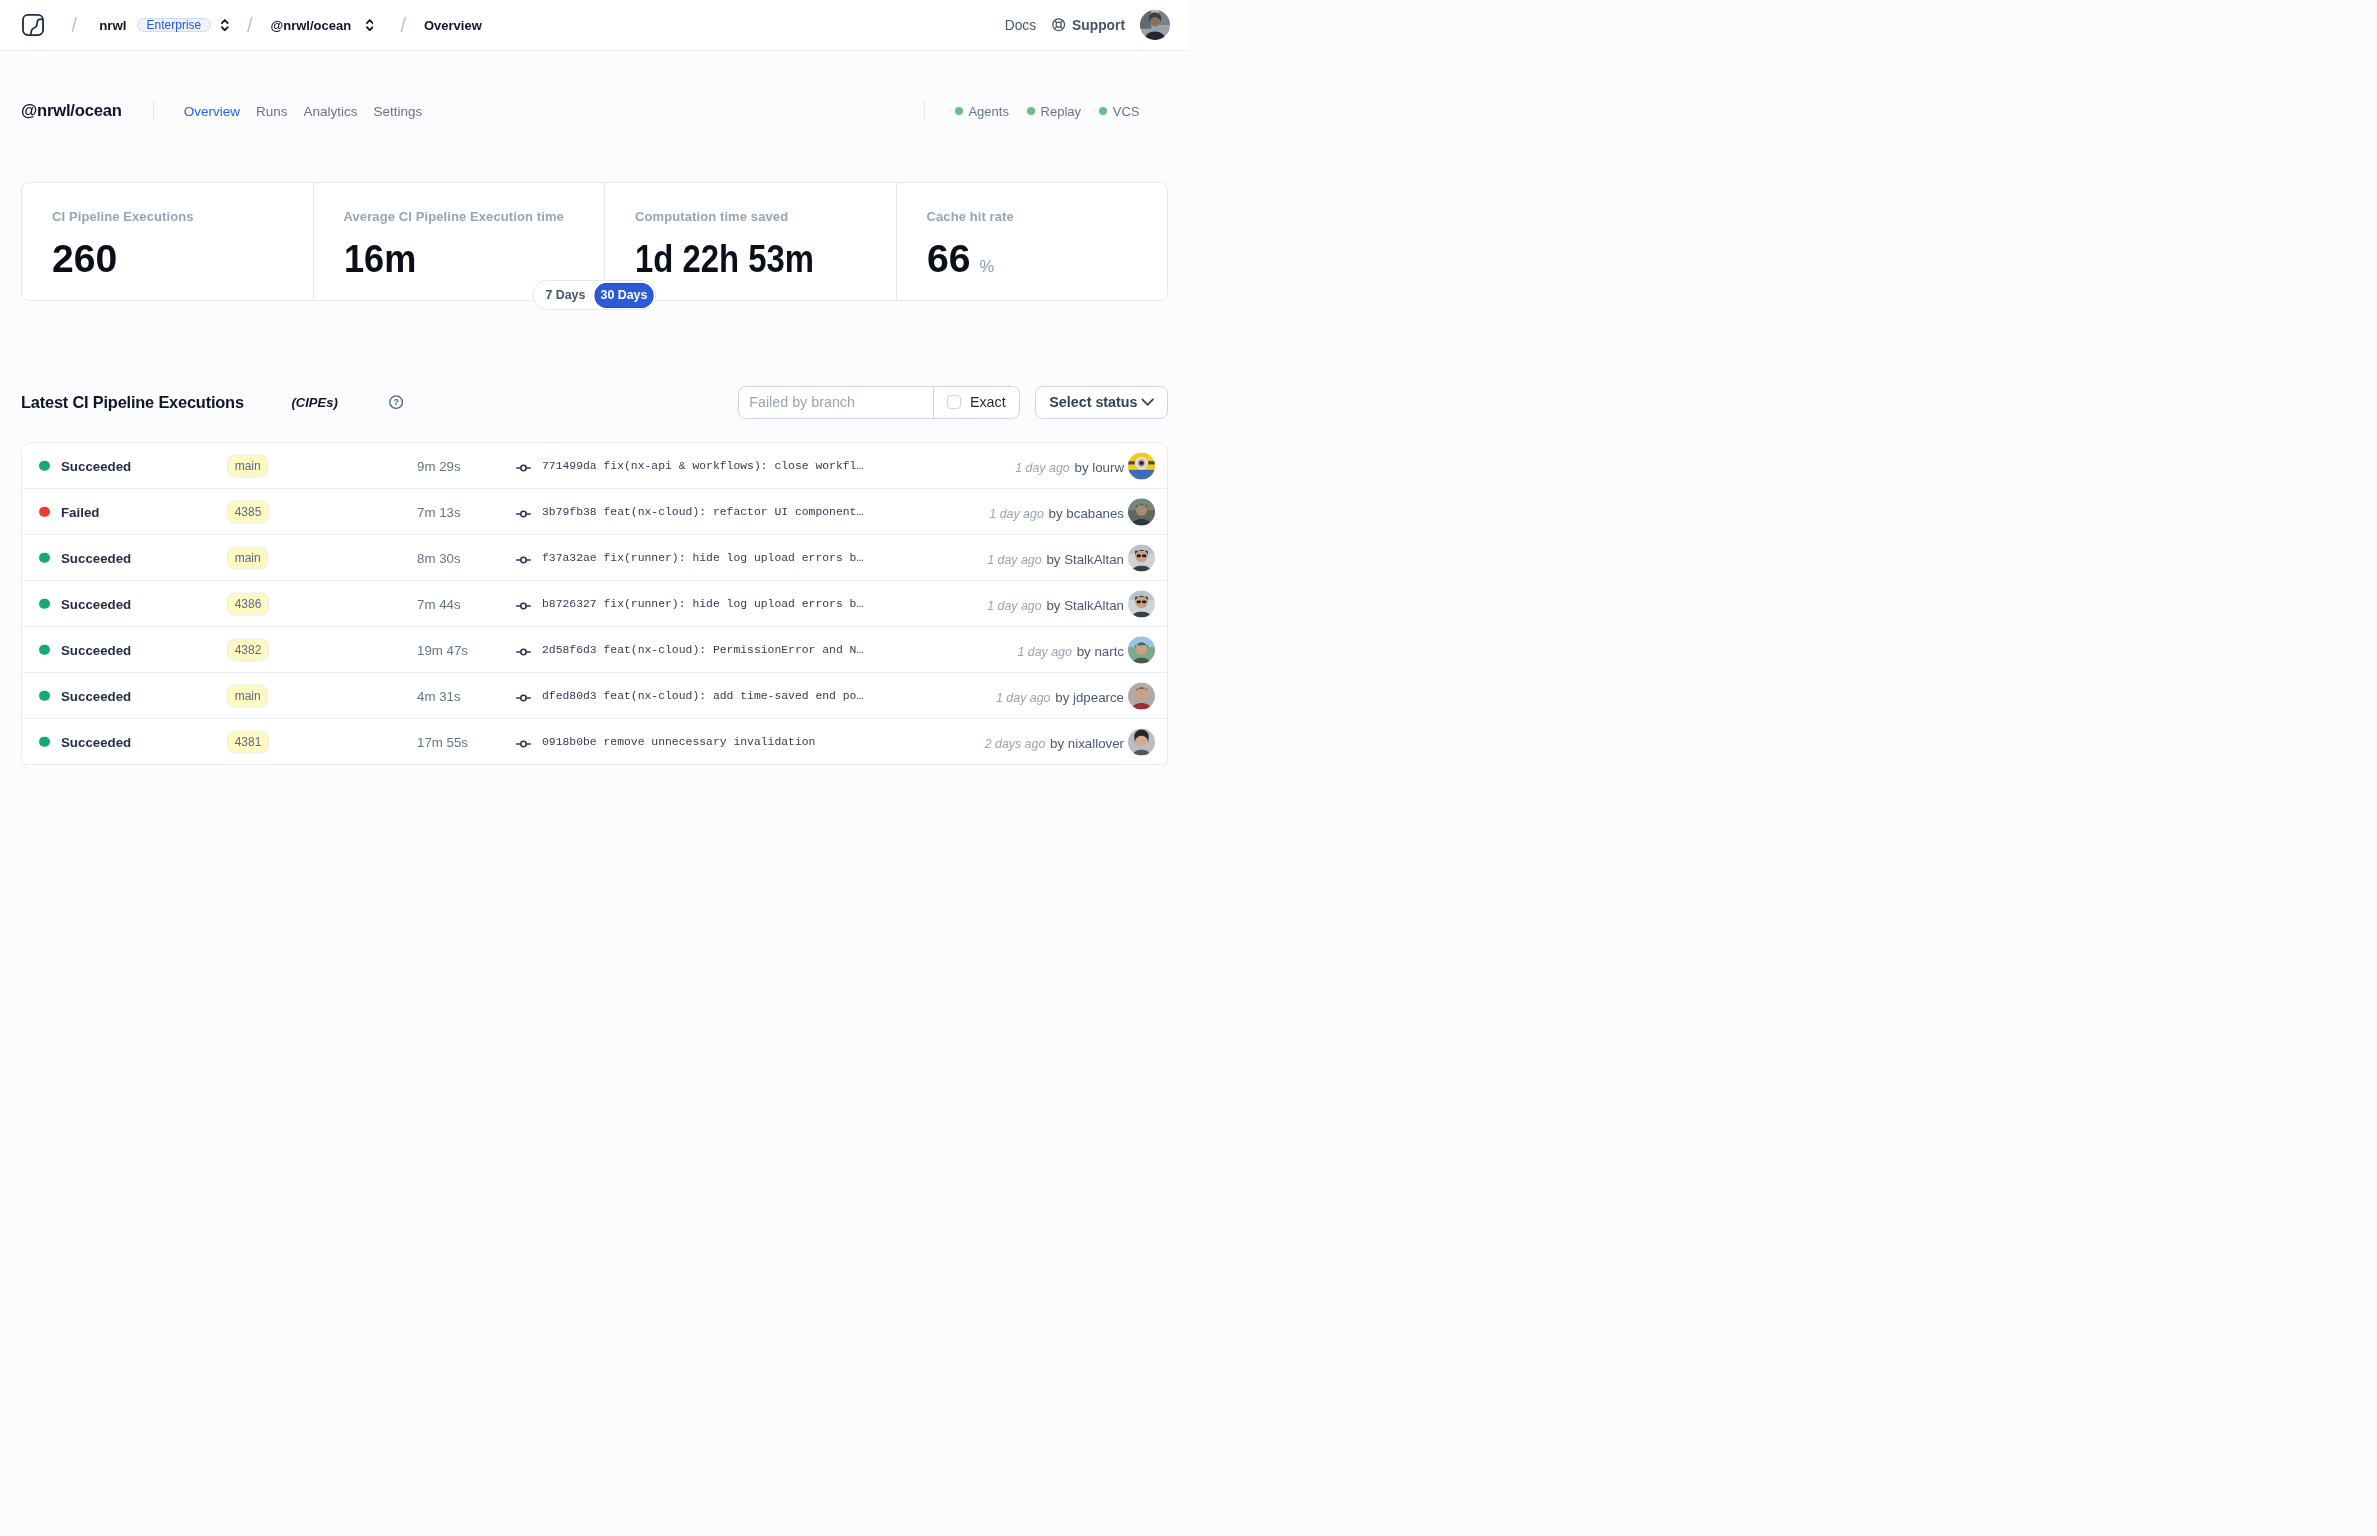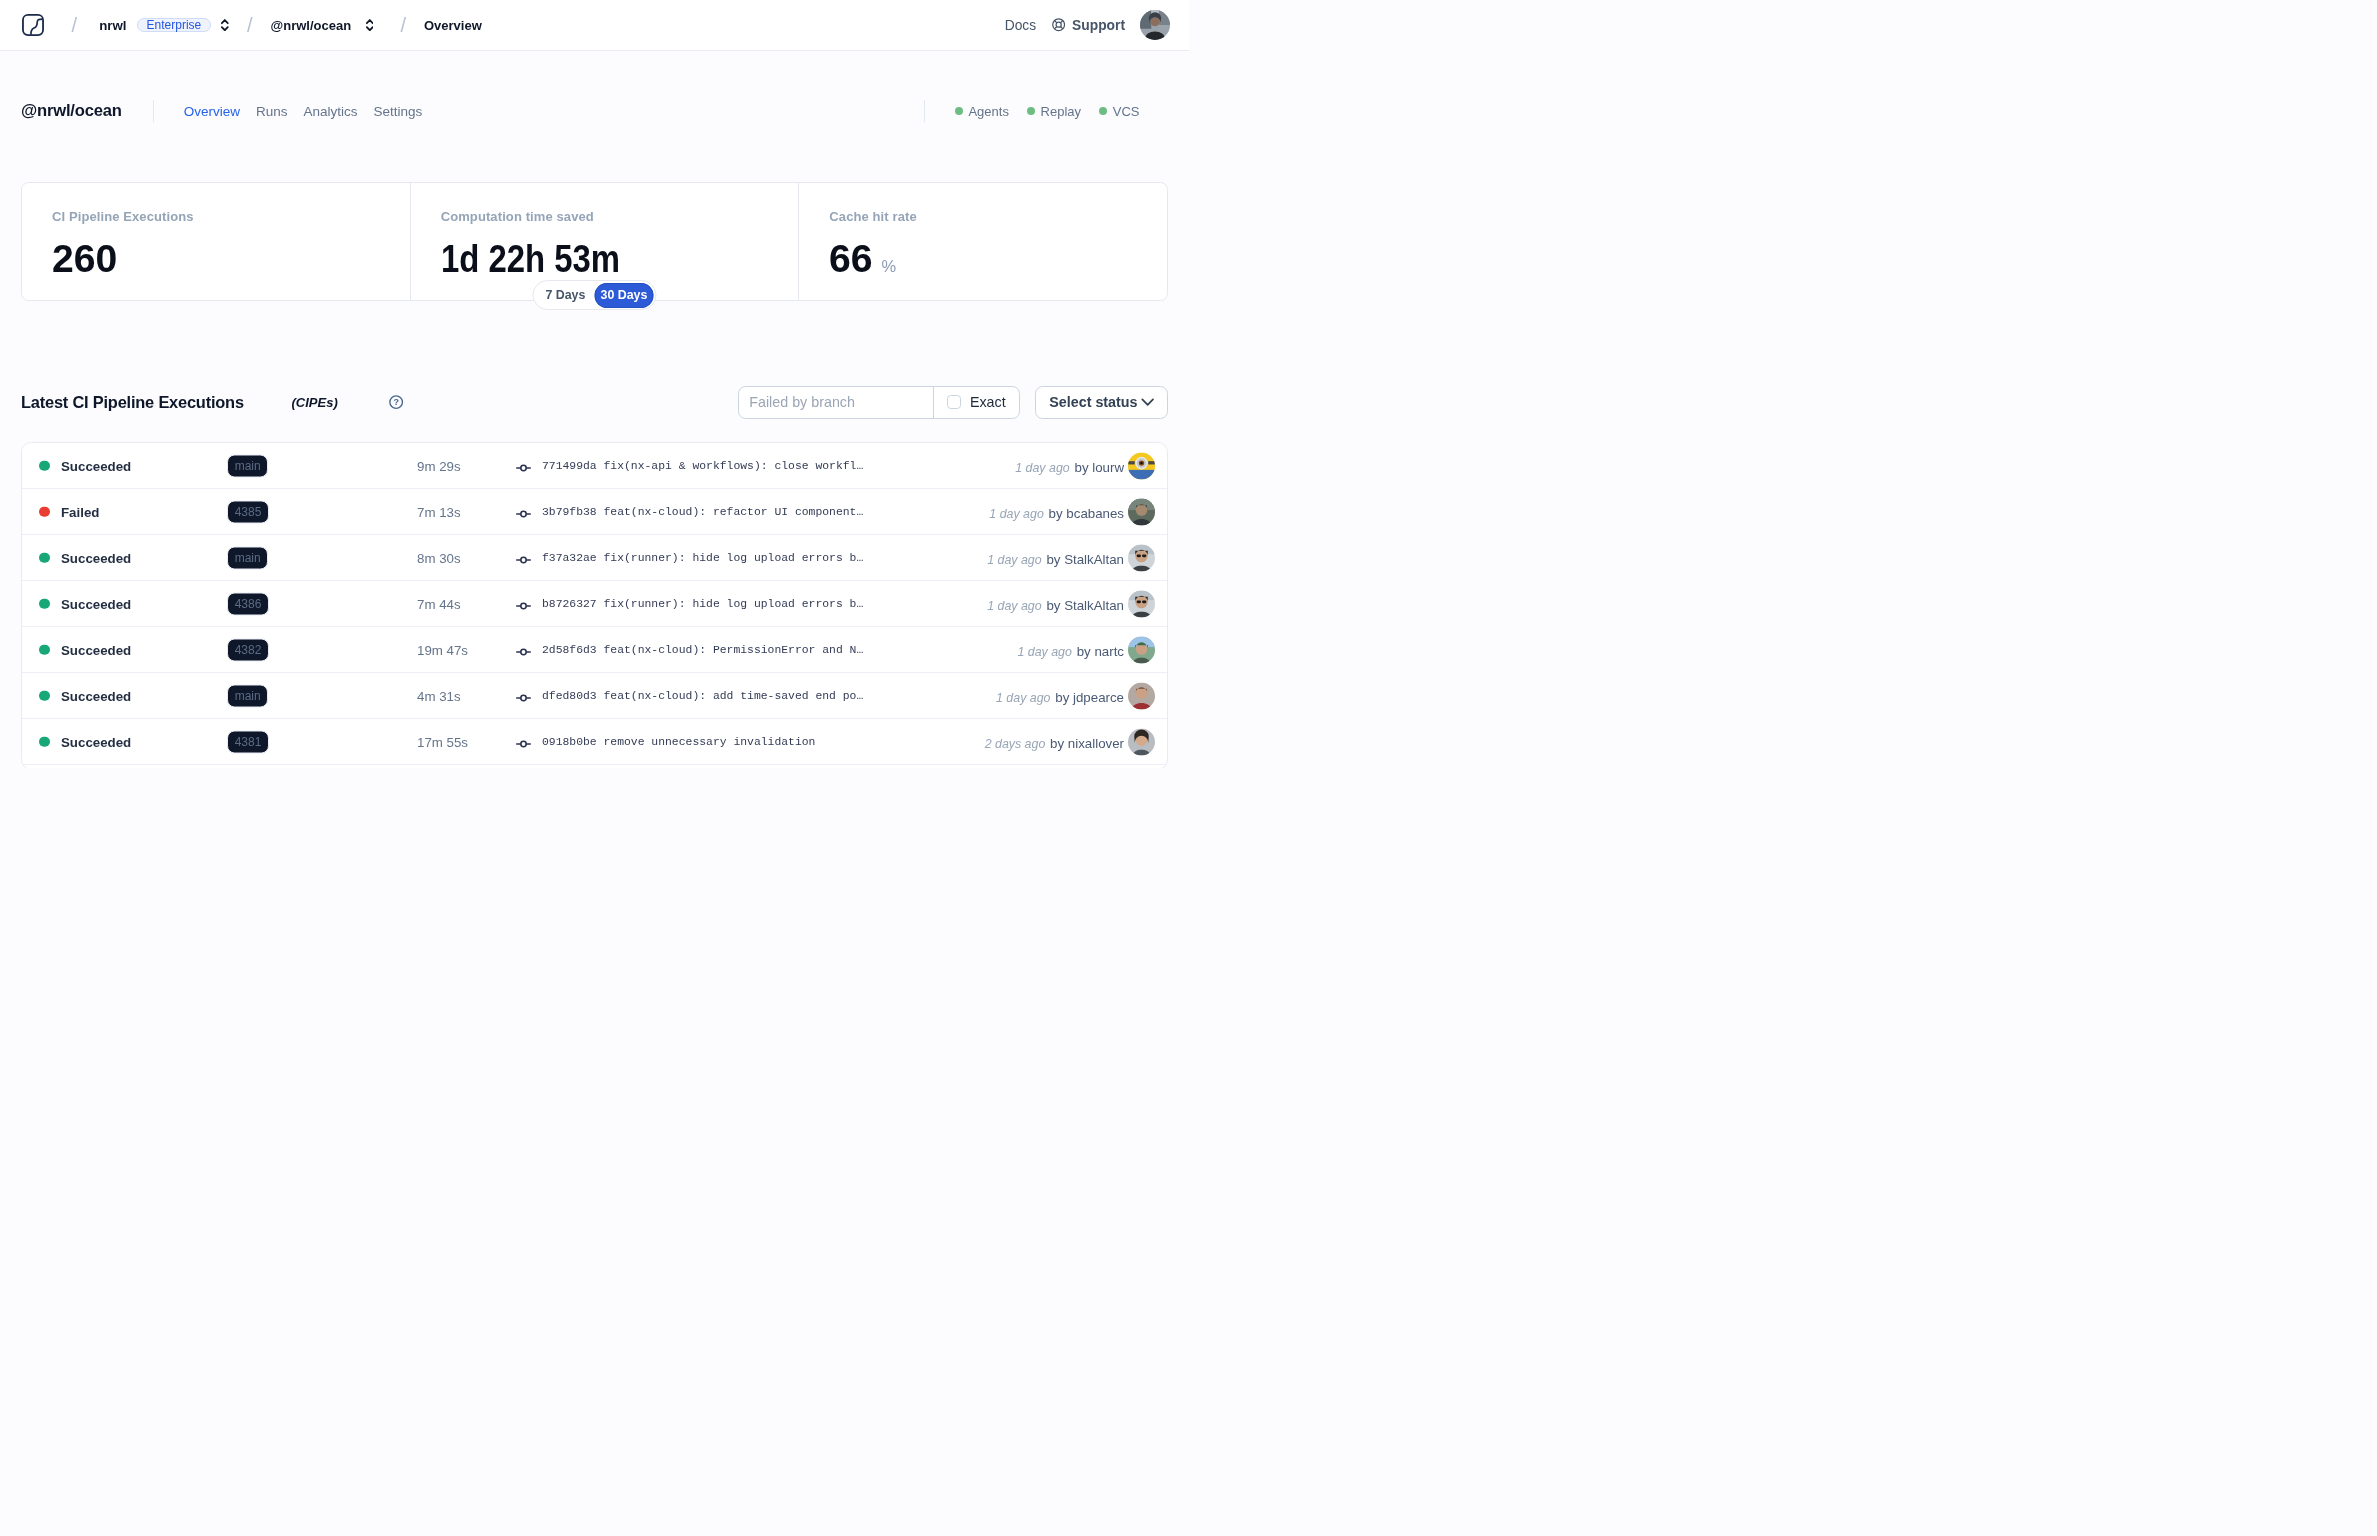--- a/index.html
+++ b/index.html
@@ -54,21 +54,21 @@
 
 
 .tbl { margin:23px 21px 0; border:1px solid #e8eaf2; border-radius:10.5px; background:#fff; overflow:hidden; height:328px; }
 .row { position:relative; height:46px; }
 .row:first-child { height:45px; background:#fff; }
 .row + .row { border-top:1px solid #edeff7; }
 .rdot { position:absolute; left:17px; top:50%; transform:translateY(-50%); width:10.5px; height:10.5px; border-radius:50%; }
 .rdot.ok { background:#18a878; }
 .rdot.bad { background:#ea3c33; }
 .rstatus { position:absolute; left:39px; top:50%; transform:translateY(-50%); font-size:13.3px; font-weight:700; color:#252f43; }
-.chip { position:absolute; left:205px; top:50%; transform:translateY(-50%); height:23px; display:flex; align-items:center; padding:0 6.7px; background:#0f172a; border:1px solid #e8edf3; border-radius:7.6px; font-size:12px; color:#5b6b84; }
+.chip { position:absolute; left:205px; top:50%; transform:translateY(-50%); height:23px; display:flex; align-items:center; padding:0 6.7px; background:#fef9c3; border:1px solid #e8edf3; border-radius:7.6px; font-size:12px; color:#5b6b84; }
 .rdur { position:absolute; left:395px; top:50%; transform:translateY(-50%); font-size:13.3px; color:#64748b; }
 .citm { position:absolute; left:494px; top:50%; transform:translateY(-50%); height:11.4px; }
 .rmsg { position:absolute; left:520px; top:50%; transform:translateY(-50%); font-family:"Liberation Mono", monospace; font-size:11.4px; color:#333b55; white-space:pre; }
 .rwho { position:absolute; right:43px; top:50%; transform:translateY(-50%); white-space:nowrap; }
 .rwho .ago { font-size:12.4px; font-style:italic; color:#98a5b5; }
 .rwho .by { font-size:13.3px; color:#4b5a74; margin-left:4.8px; }
 .ravat { position:absolute; right:12.4px; top:50%; transform:translateY(-50%); width:27px; height:27px; border-radius:50%; overflow:hidden; }
 </style>
 </head>
 <body>
@@ -131,20 +131,24 @@
     <span class="stat-item"><span class="gdot"></span>VCS</span>
   </div>
 </div>
 
 <div class="statscard">
   <div class="statcol">
     <div class="statlabel">CI Pipeline Executions</div>
     <div class="statnum" style="transform:scaleX(1.03);">260</div>
   </div>
   <div class="statcol">
+    <div class="statlabel">Average CI Pipeline Execution time</div>
+    <div class="statnum" style="transform:scaleX(0.95);">16m</div>
+  </div>
+  <div class="statcol">
     <div class="statlabel">Computation time saved</div>
     <div class="statnum" style="transform:scaleX(0.865);">1d 22h 53m</div>
   </div>
   <div class="statcol">
     <div class="statlabel">Cache hit rate</div>
     <div class="statnum" style="transform:scaleX(1.03);">66<span class="pct">%</span></div>
   </div>
   <div class="toggle">
       <span class="tg7">7 Days</span>
       <span class="tg30">30 Days</span>

